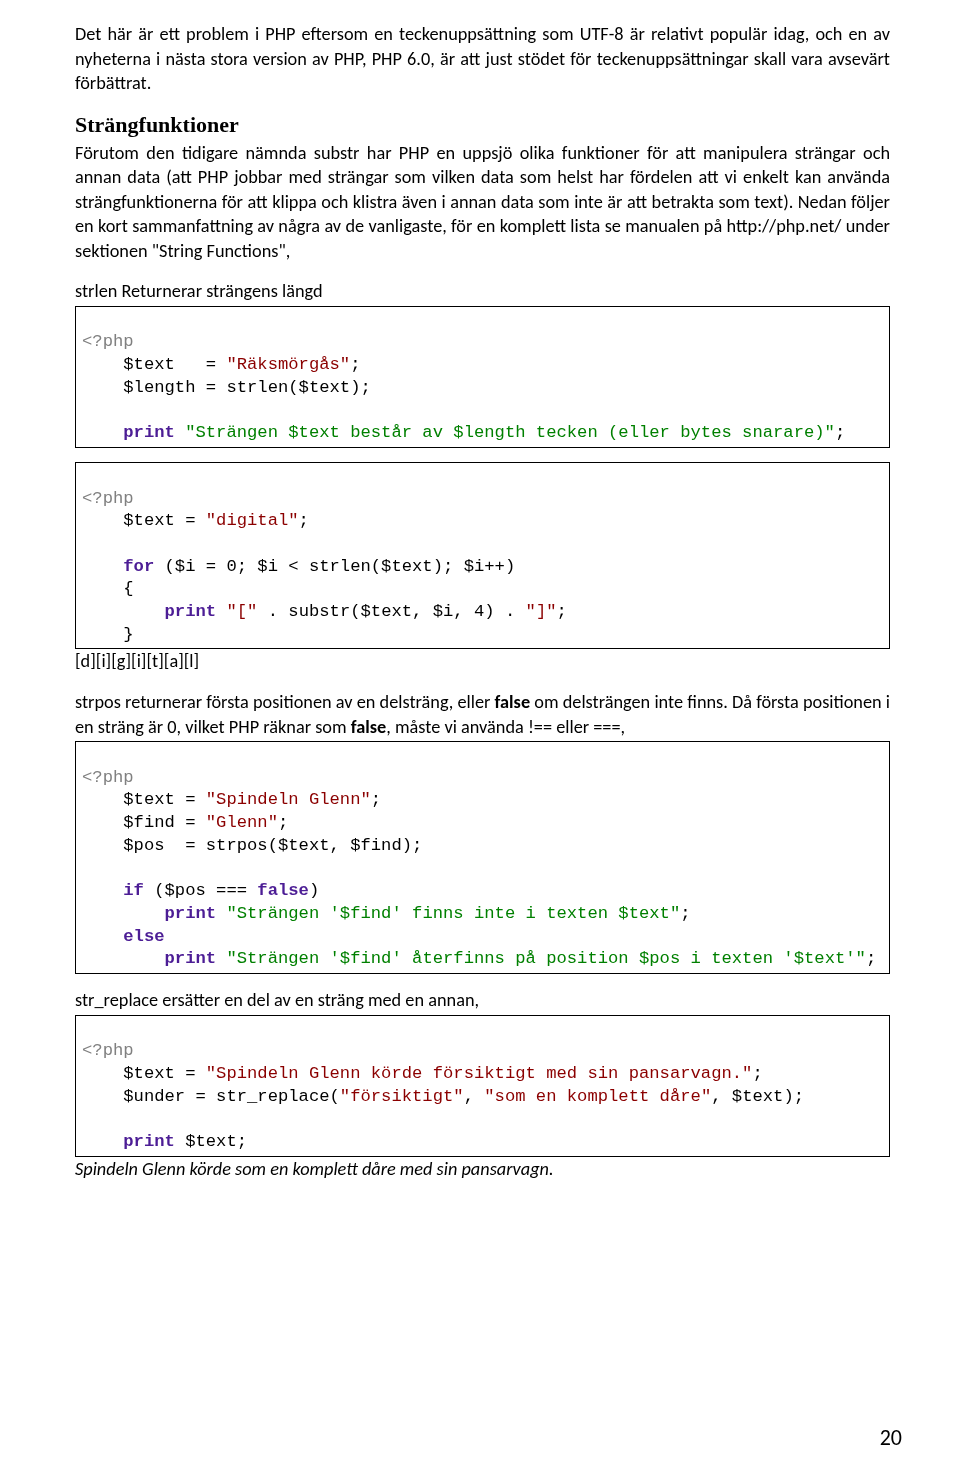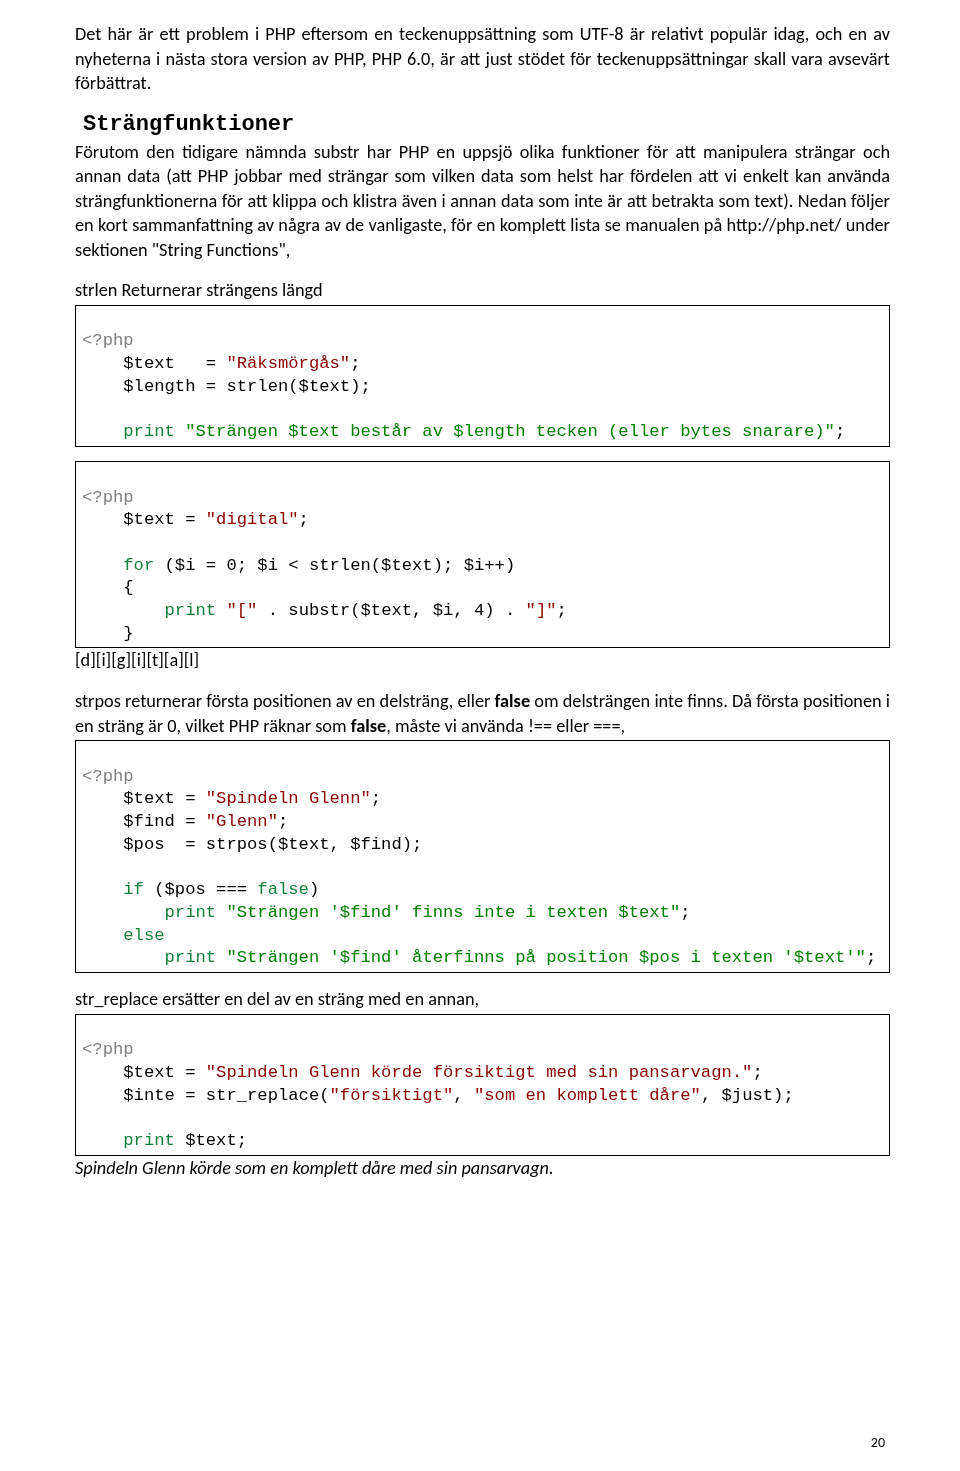--- a/index.html
+++ b/index.html
@@ -17,24 +17,24 @@
     color: #000;
     position: relative;
   }
   .body-text {
     font-size: 18.3px;
     line-height: 1.34;
     margin: 0 0 16px 0;
     text-align: justify;
   }
   .section-heading {
-    font-family: Liberation Mono, monospace;
+    font-family: Liberation Serif, serif;
     font-weight: bold;
     font-size: 22px;
-    margin: 14px 0 3px 8px;
+    margin: 14px 0 3px 0;
   }
   .code-box {
     border: 1px solid #000;
     padding: 2px 6px 2px 6px;
     margin: 2px 0 0 0;
     font-family: Consolas, "Courier New", monospace;
     font-size: 17.2px;
     line-height: 1.32;
     white-space: pre;
     overflow-x: hidden;
@@ -50,26 +50,26 @@
   .output-line {
     font-size: 18.3px;
     line-height: 1.34;
     margin: 0 0 16px 0;
   }
   .italic { font-style: italic; }
   .bold { font-weight: bold; }
   .c-grey { color: #808080; }
   .c-brown-str { color: #8B0000; }
   .c-green-dq { color: #008000; }
-  .c-kw { color: #15803d; font-weight: normal; }
+  .c-kw { color: #4c1d95; font-weight: bold; }
   .page-num {
     position: absolute;
     bottom: 20px;
-    right: 75px;
-    font-size: 14px;
+    right: 58px;
+    font-size: 22px;
   }
   .block { margin-bottom: 14px; }
 </style>
 </head>
 <body>
 
 <div class="page">
 
   <p class="body-text">Det här är ett problem i PHP eftersom en teckenuppsättning som UTF-8 är relativt populär idag, och en av nyheterna i nästa stora version av PHP, PHP 6.0, är att just stödet för teckenuppsättningar skall vara avsevärt förbättrat.</p>
 
@@ -113,20 +113,20 @@
 <span class="code-line"><span class="c-kw">        print</span><span class="c-green-dq"> "Strängen '$find' finns inte i texten $text"</span><span>;</span></span>
 <span class="code-line"><span class="c-kw">    else</span></span>
 <span class="code-line"><span class="c-kw">        print</span><span class="c-green-dq"> "Strängen '$find' återfinns på position $pos i texten '$text'"</span><span>;</span></span></div>
   </div>
 
   <div class="block">
     <div class="intro-line">str_replace ersätter en del av en sträng med en annan,</div>
     <div class="code-box">
 <span class="code-line"><span class="c-grey">&lt;?php</span></span>
 <span class="code-line"><span>    $text = </span><span class="c-brown-str">"Spindeln Glenn körde försiktigt med sin pansarvagn."</span><span>;</span></span>
-<span class="code-line"><span>    $inte = str_replace(</span><span class="c-brown-str">"försiktigt"</span><span>, </span><span class="c-brown-str">"som en komplett dåre"</span><span>, $just);</span></span>
+<span class="code-line"><span>    $under = str_replace(</span><span class="c-brown-str">"försiktigt"</span><span>, </span><span class="c-brown-str">"som en komplett dåre"</span><span>, $text);</span></span>
 <span class="code-line"> </span>
 <span class="code-line"><span class="c-kw">    print</span><span> $text;</span></span></div>
     <div class="output-line italic">Spindeln Glenn körde som en komplett dåre med sin pansarvagn.</div>
   </div>
 
   <div class="page-num">20</div>
 </div>
 
 </body></html>

